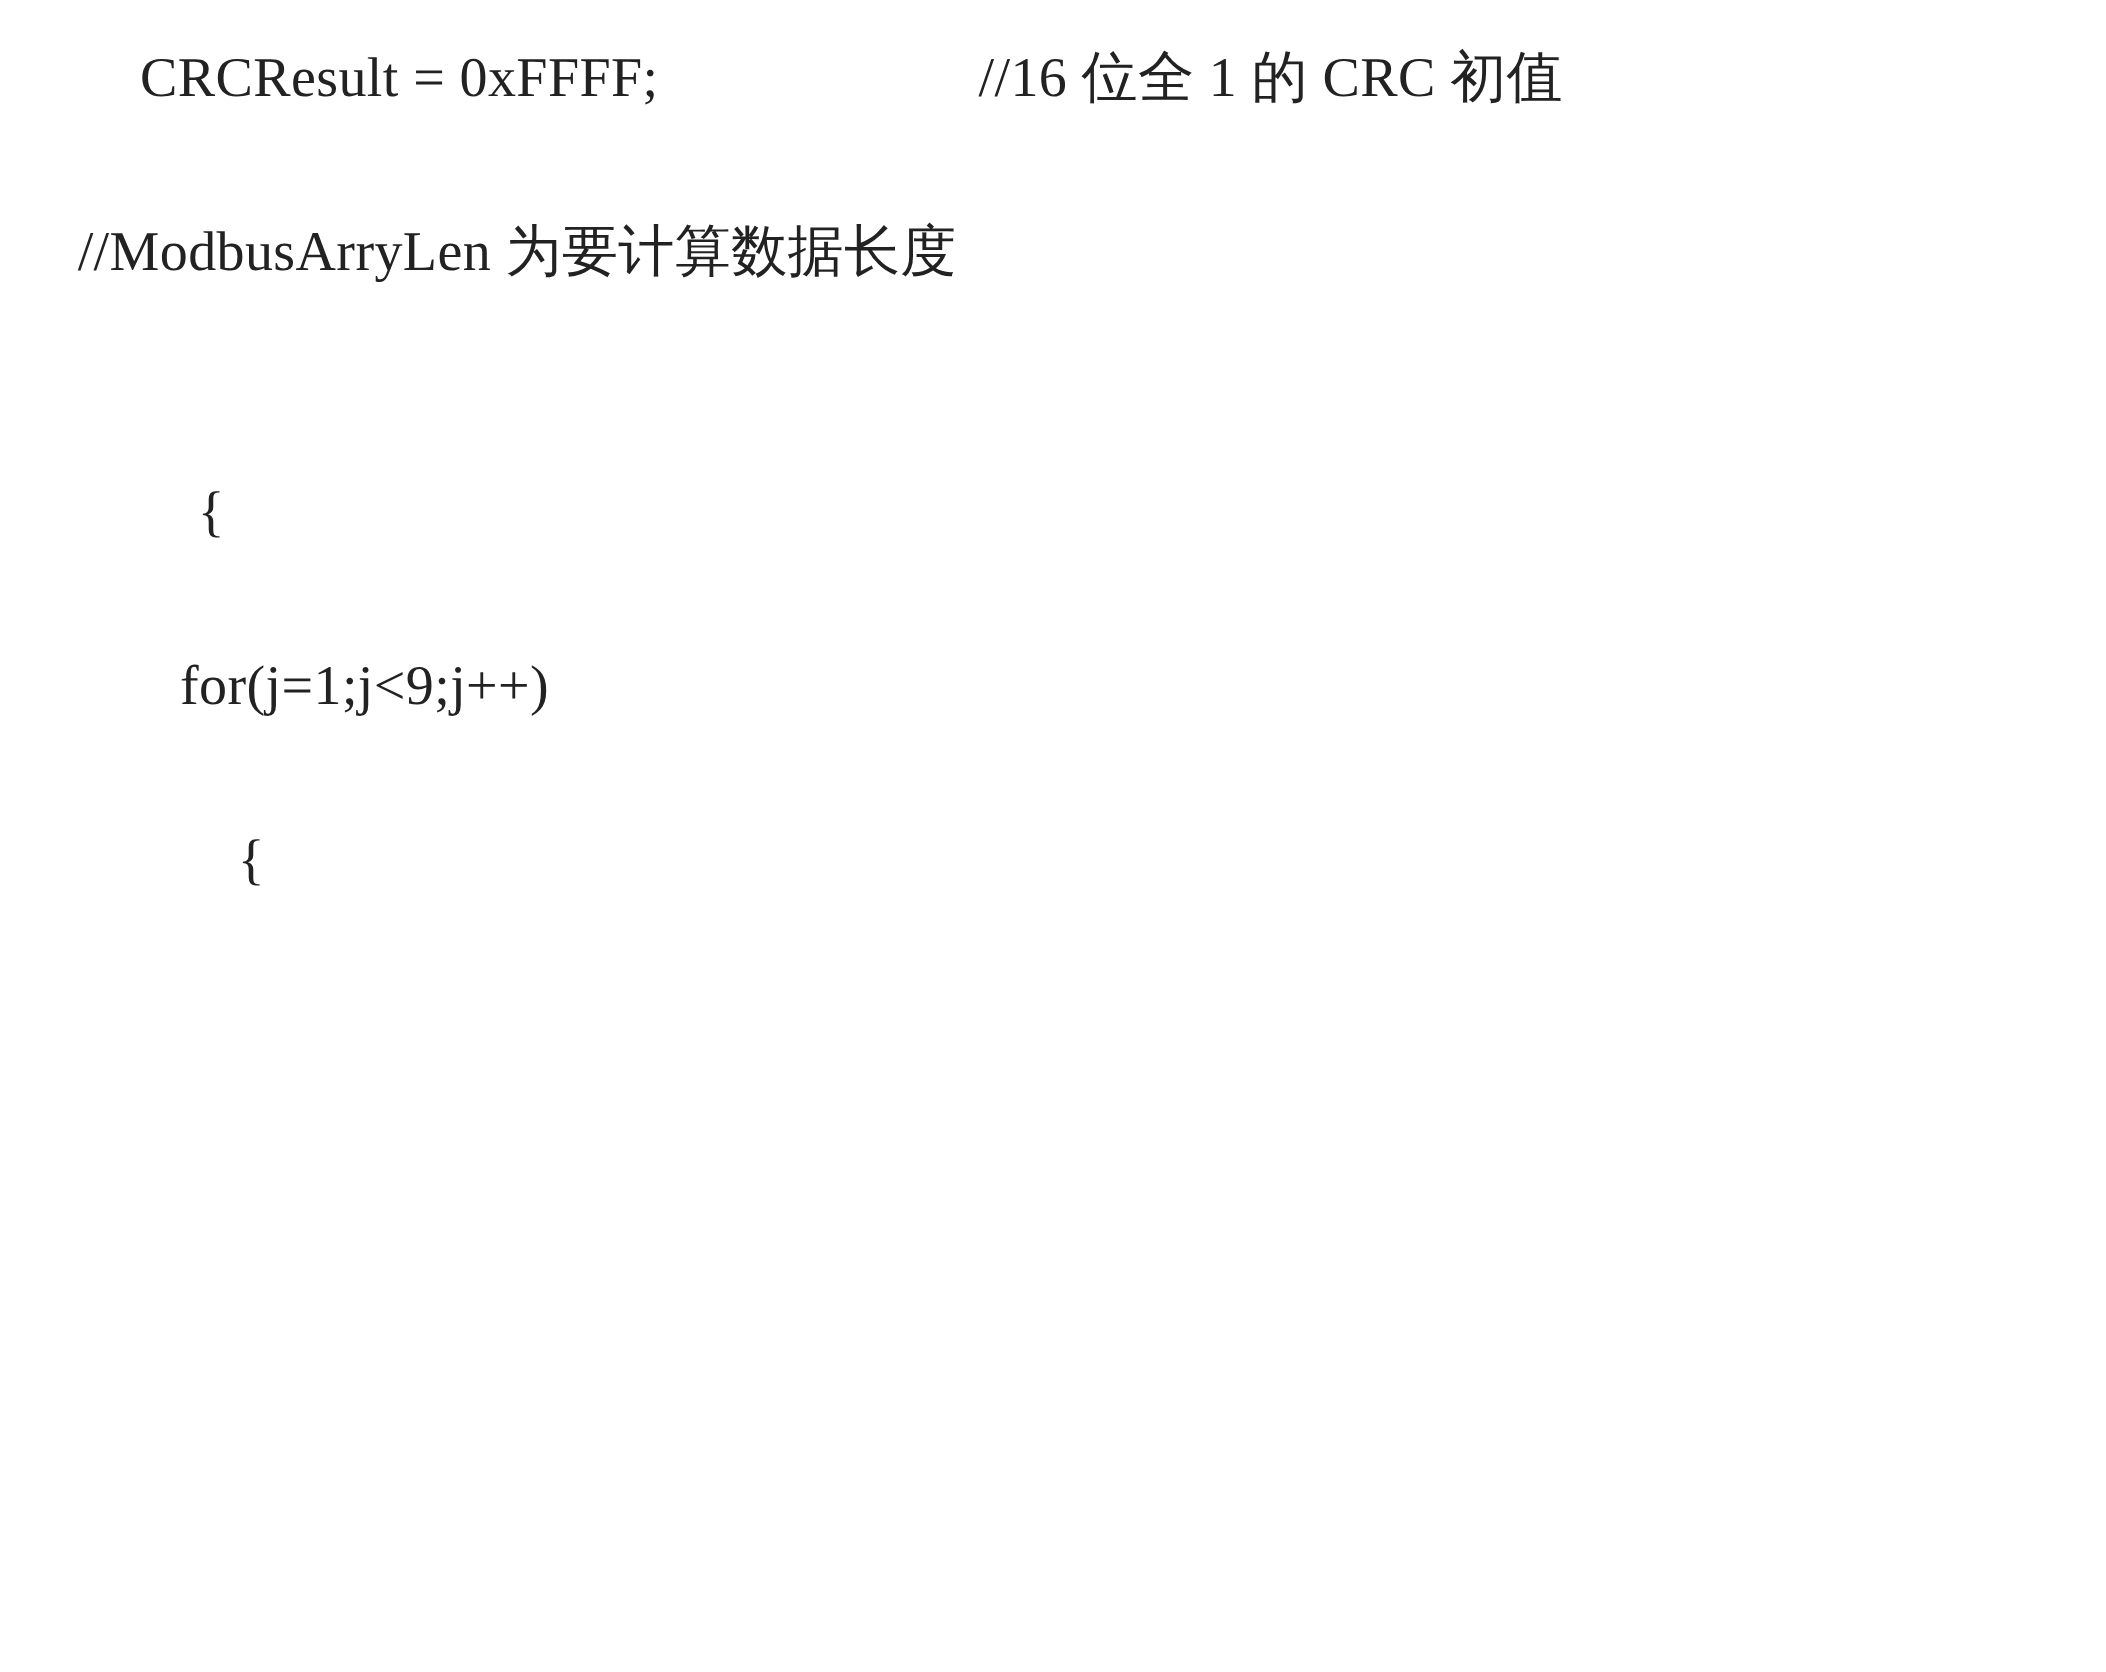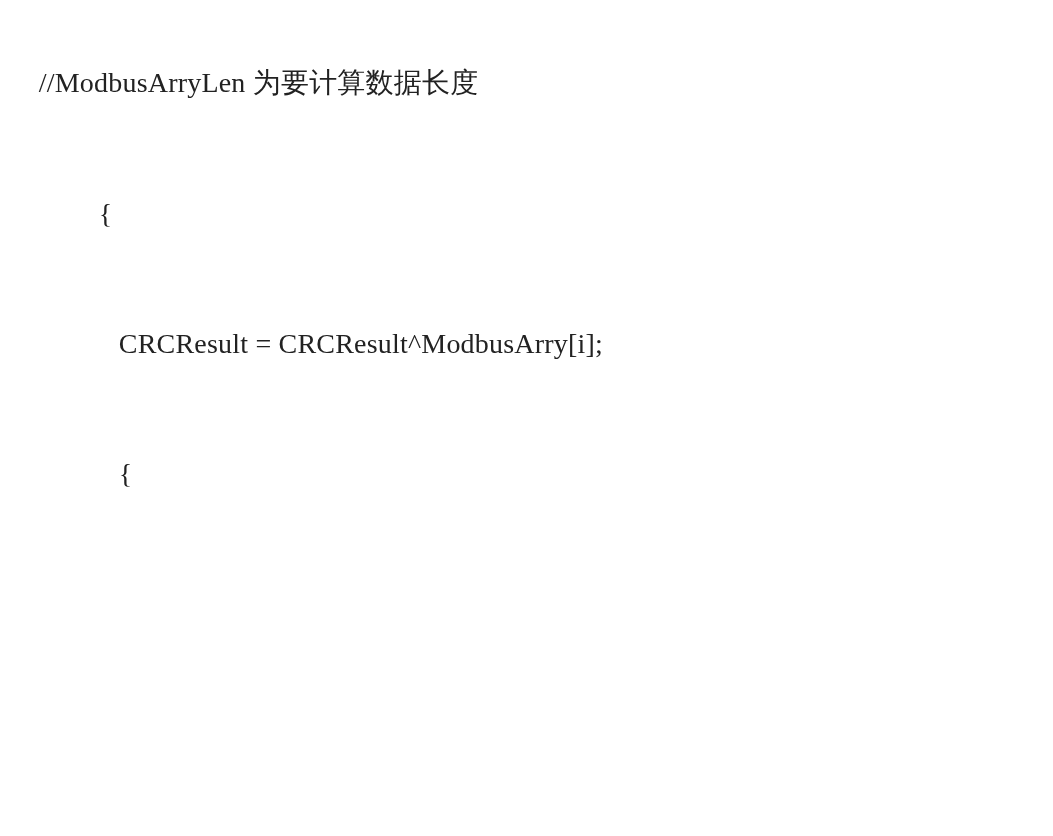--- a/index.html
+++ b/index.html
@@ -33,35 +33,37 @@
   }
   .flex-line .left { flex: 0 0 auto; }
   .flex-line .right { flex: 0 0 auto; margin-left: auto; padding-right: 10px; }
   .rightblock { padding-right: 10px; }
 </style>
 </head>
 <body>
 
 <div class="page">
 
+  <div class="line flex-line indent1">
+    <span class="left">CRCResult = 0xFFFF;</span>
+    <span class="right comment" style="margin-left:160px">//16 位全 1 的 CRC 初值</span>
+  </div>
 
 
   <div class="line rightblock" style="padding-right:40px">
     <span class="comment">//ModbusArryLen 为要计算数据长度</span>
   </div>
 
   <div class="line indent1">
     <span>{</span>
   </div>
 
-  <div class="line indent2">
-    <span>CRCResult = CRCResult^ModbusArry[i];</span>
-  </div>
 
 
   <div class="line flex-line indent2">
+    <span class="left">for(j=1;j&lt;9;j++)</span>
   </div>
 
   <div class="line indent2">
     <span>{</span>
   </div>
 
 </div>
 
 </body></html>

